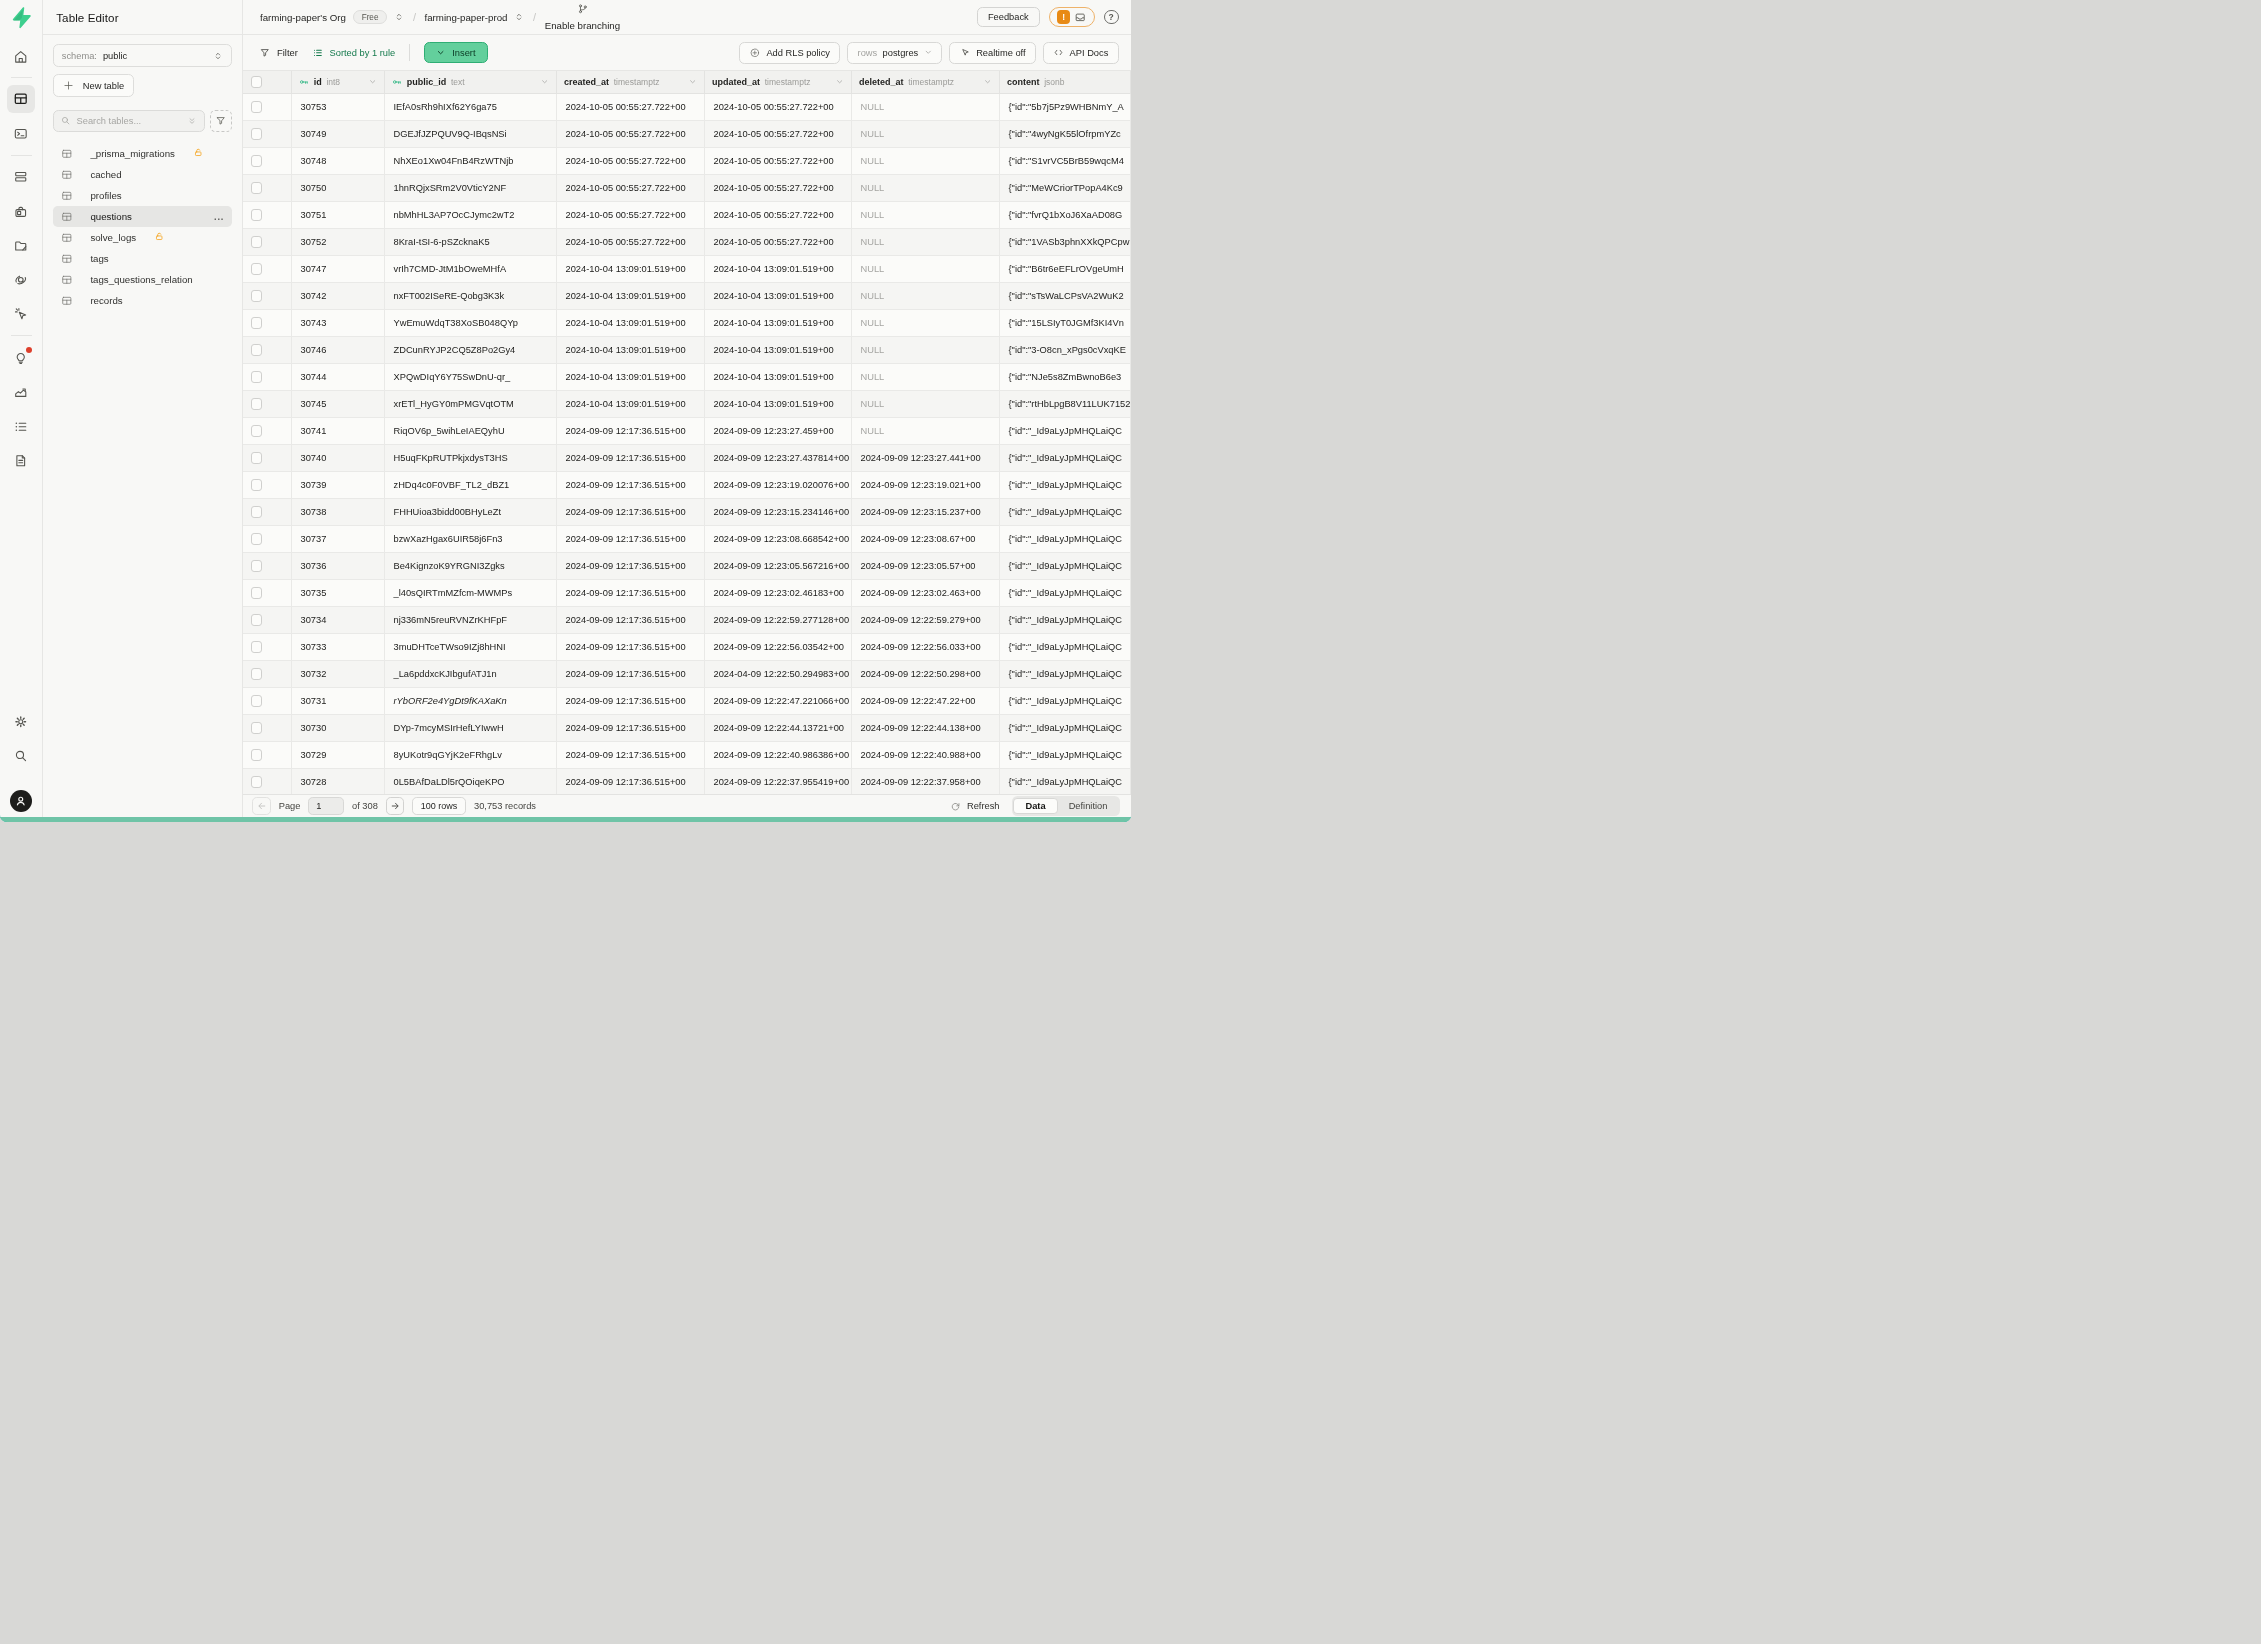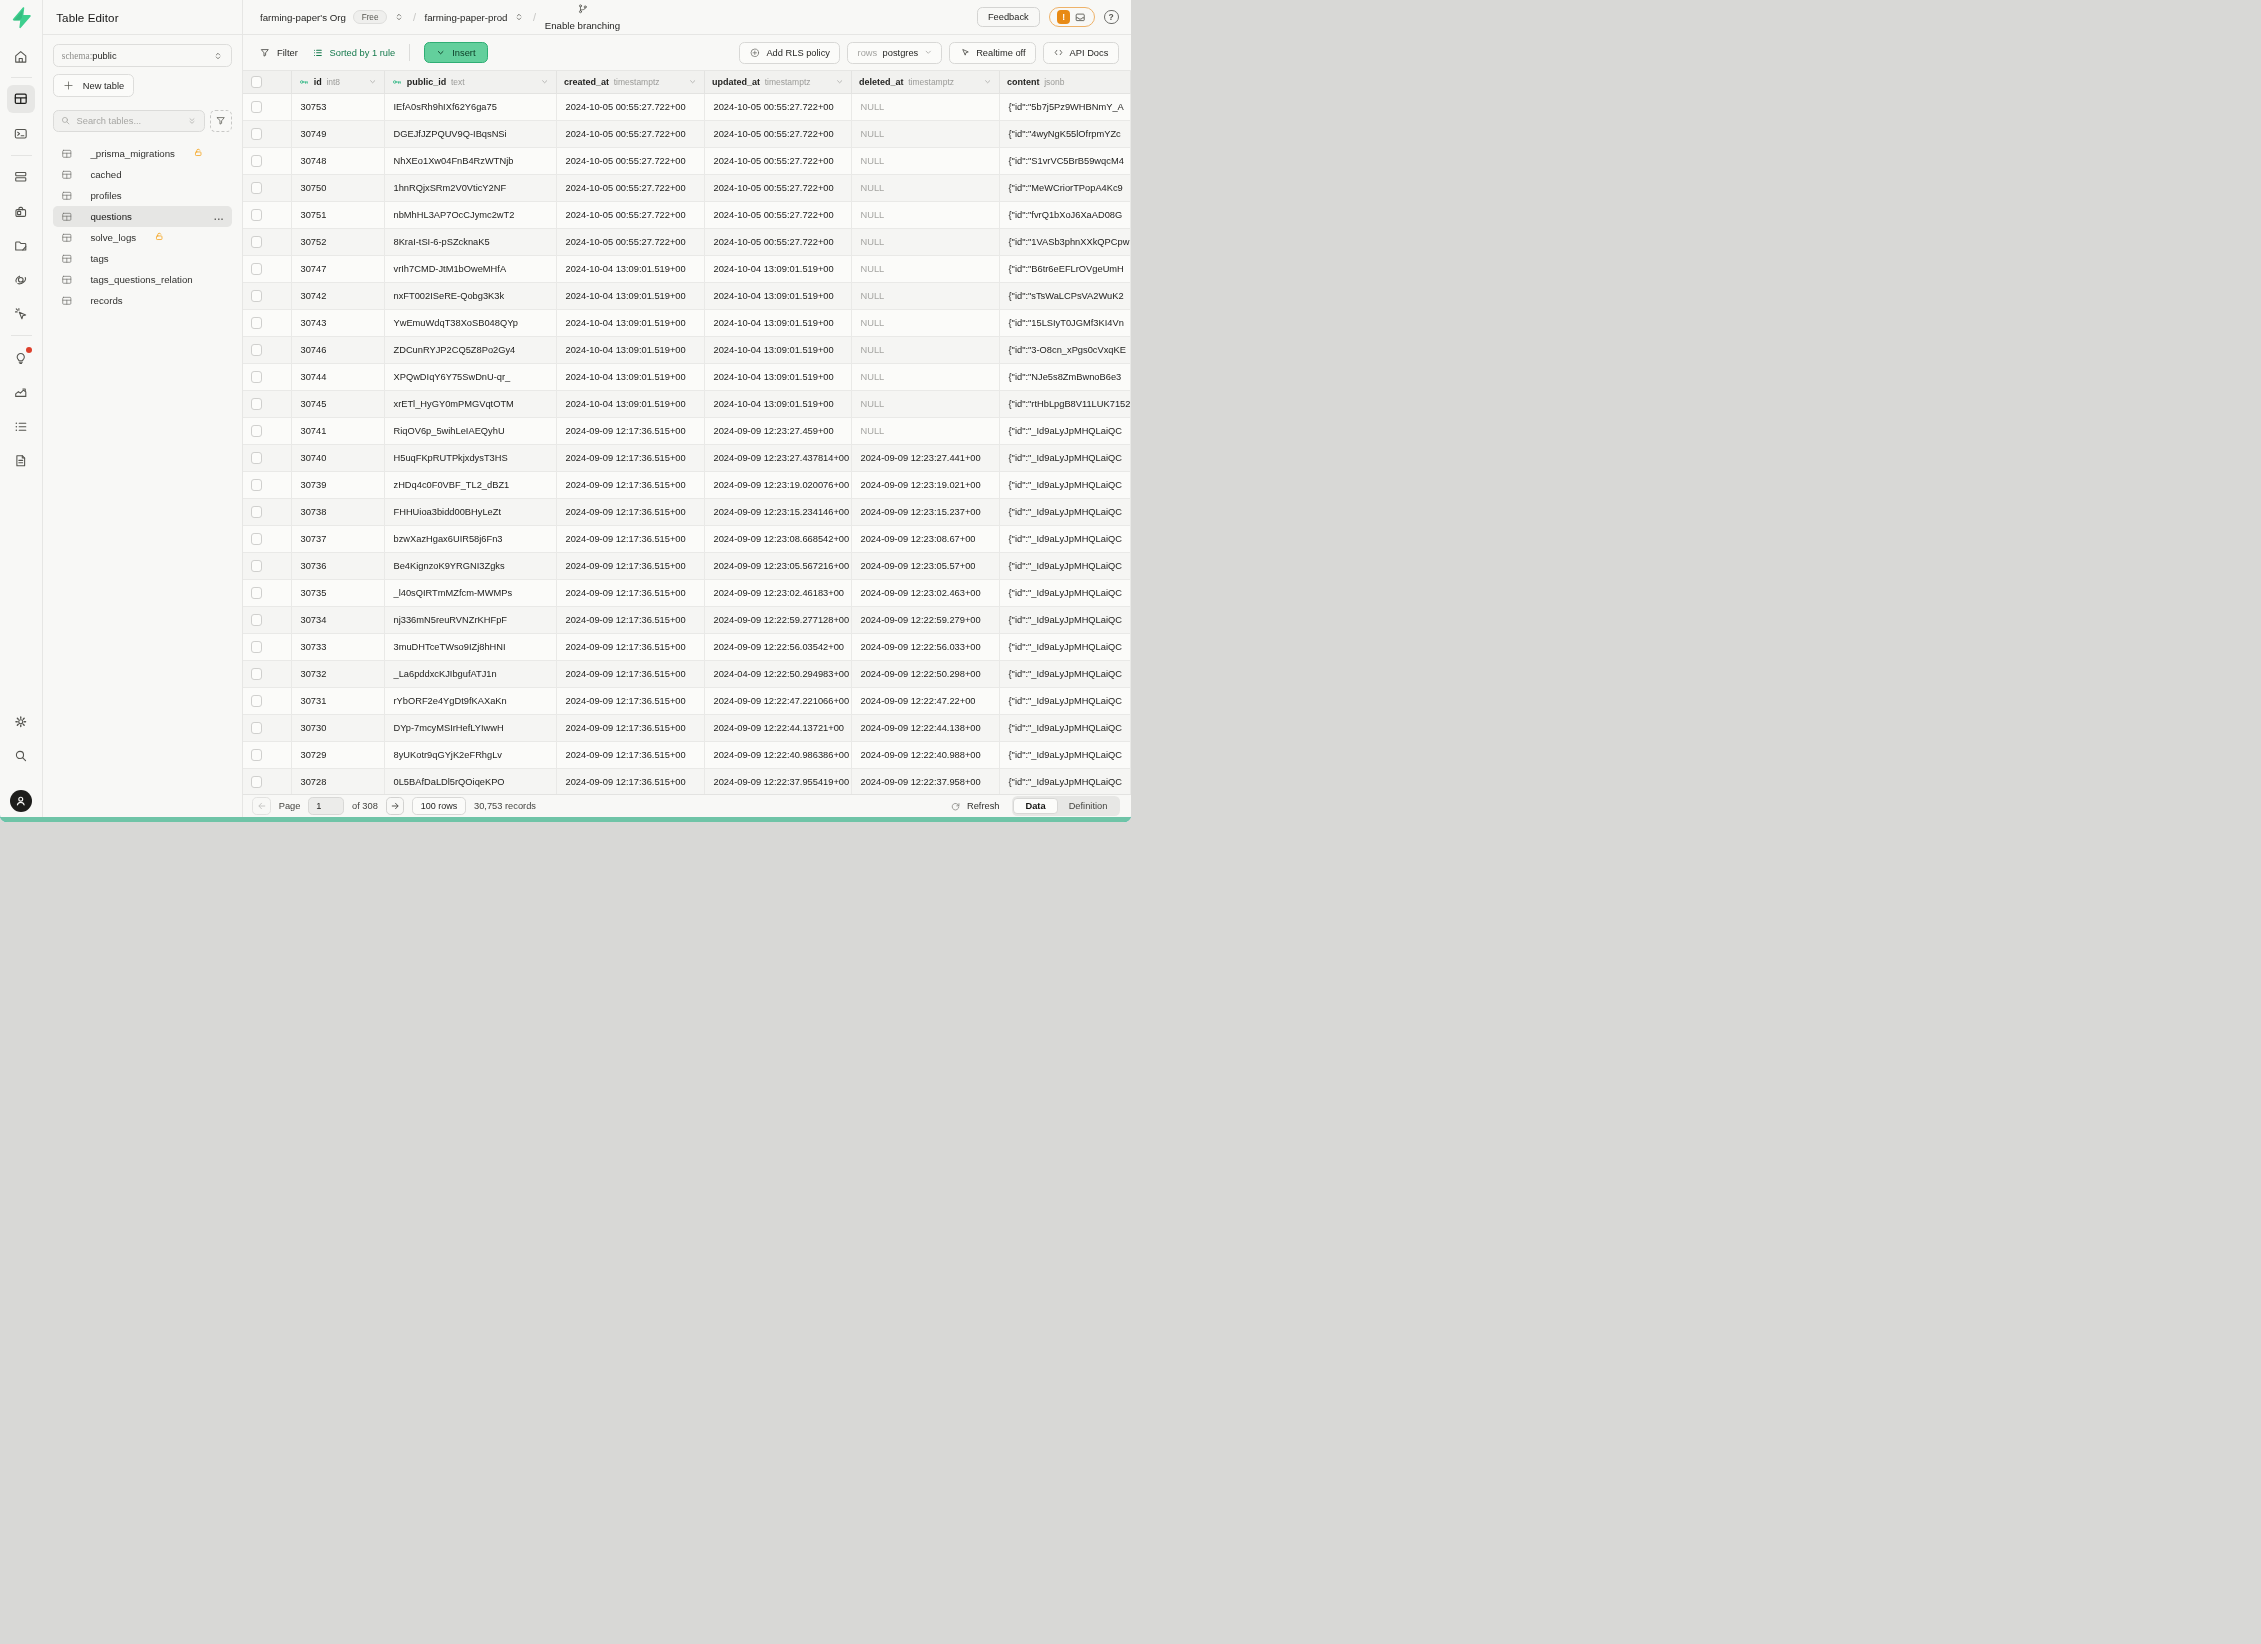--- a/index.html
+++ b/index.html
@@ -21,21 +21,21 @@
   .logo { position:absolute; top:6.2px; left:50%; transform:translateX(-50%); width:23px; height:23px; }
   .red-dot { position:absolute; top:3.1px; right:3.1px; width:6.2px; height:6.2px; background:#dd3f2b; border-radius:50%; }
   .avatar { background:#1d1d1b; border-radius:50%; width:22px; height:22px; }
   .avatar svg { stroke:#f6f6f4; stroke-width:1.5; }
 
   
   .panel { position:absolute; left:43px; top:0; width:200px; height:817px; border-right:0.8px solid #e6e6e4; background:#f8f8f6; z-index:9; }
   .panel-header { height:35px; border-bottom:0.8px solid #e6e6e4; display:flex; align-items:center; padding-left:13.2px; font-size:11.6px; font-weight:500; color:#161615; letter-spacing:0.1px; }
   .panel-body { padding:9.3px 10px; }
   .select-box { display:flex; align-items:center; height:23px; border:0.8px solid #dddddb; border-radius:5.4px; padding:0 7.8px; background:#f8f8f6; font-size:9.3px; cursor:pointer; }
-  .select-box .muted { color:#8e8e8b; margin-right:0;font-family:Liberation Serif, serif; }
+  .select-box .muted { color:#8e8e8b; margin-right:6px; }
   .select-box .val { color:#262624; }
   .select-box .chev { margin-left:auto; }
   .newtable-btn { display:flex; align-items:center; gap:9.3px; height:23px; border:0.8px solid #dddddb; border-radius:5.4px; padding:0 8.5px; background:#fbfbf9; font-size:9.3px; color:#262624; margin-top:7px; cursor:pointer; }
   .search-row { display:flex; align-items:center; gap:5.4px; margin-top:12.4px; }
   .search-input { flex:1; display:flex; align-items:center; gap:5.4px; height:22px; border:0.8px solid #dbdbd9; border-radius:5.4px; background:#f1f1ef; padding:0 6.2px; }
   .search-input .ph { font-size:9.3px; color:#a7a7a4; flex:1; }
   .filter-btn { width:22px; height:22px; border:0.8px dashed #c7c7c5; border-radius:5.4px; display:flex; align-items:center; justify-content:center; background:transparent; cursor:pointer; }
   .tables { margin-top:11.6px; }
   .table-item { display:flex; align-items:center; gap:18px; height:21px; padding:0 7.8px; border-radius:4.7px; font-size:9.7px; color:#31312f; cursor:pointer;text-align:right; }
   .table-item.selected { background:#e6e6e4; color:#161615; }
@@ -700,21 +700,21 @@
           <div class="gcell" style="width: 148px; flex: 0 0 auto;">2024-09-09 12:17:36.515+00</div>
           <div class="gcell" style="width: 147px; flex: 0 0 auto;">2024-04-09 12:22:50.294983+00</div>
           <div class="gcell" style="width: 148px; flex: 0 0 auto;">2024-09-09 12:22:50.298+00</div>
           <div class="gcell" style="width: 131px; flex: 0 0 auto;">{"id":"_Id9aLyJpMHQLaiQC</div>
         </div>
         <div class="grow">
           <div class="cb-cell" style="width: 49px;">
             <span class="cb"></span>
           </div>
           <div class="gcell" style="width: 93px; flex: 0 0 auto;">30731</div>
-          <div class="gcell" style="width: 172px; flex: 0 0 auto;">rYbORF2e4YgDt9fKAXaKn</div>
+          <div class="gcell" style="width: 172px; flex: 0 0 auto; font-style: italic;">rYbORF2e4YgDt9fKAXaKn</div>
           <div class="gcell" style="width: 148px; flex: 0 0 auto;">2024-09-09 12:17:36.515+00</div>
           <div class="gcell" style="width: 147px; flex: 0 0 auto;">2024-09-09 12:22:47.221066+00</div>
           <div class="gcell" style="width: 148px; flex: 0 0 auto;">2024-09-09 12:22:47.22+00</div>
           <div class="gcell" style="width: 131px; flex: 0 0 auto;">{"id":"_Id9aLyJpMHQLaiQC</div>
         </div>
         <div class="grow">
           <div class="cb-cell" style="width: 49px;">
             <span class="cb"></span>
           </div>
           <div class="gcell" style="width: 93px; flex: 0 0 auto;">30730</div>

